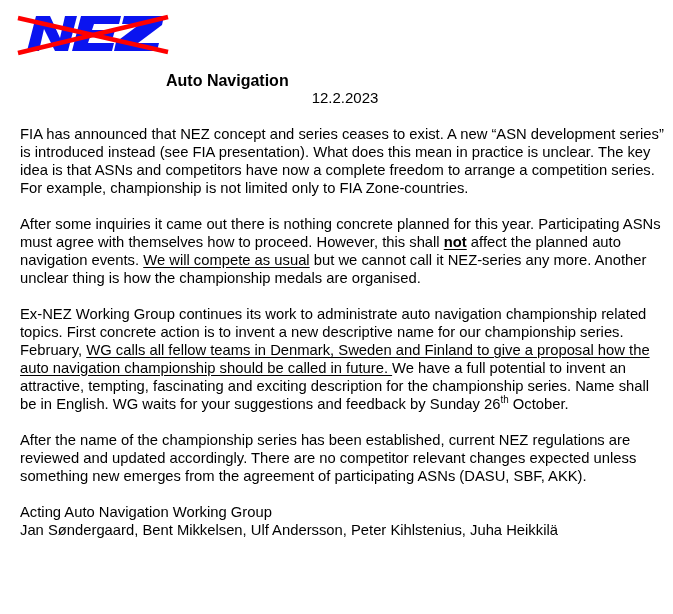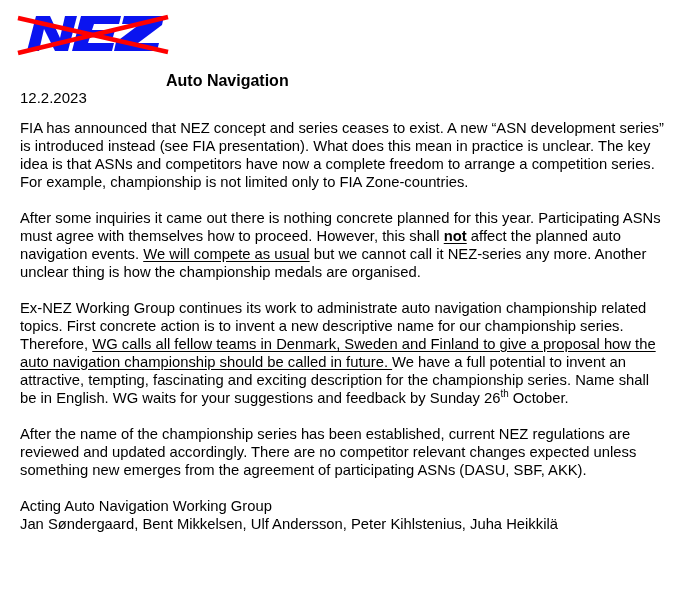--- a/index.html
+++ b/index.html
@@ -10,21 +10,21 @@
     .logo-wrap { position: absolute; left: 0; top: 0; width: 673px; height: 70px; }
     .logo-svg { position: absolute; left: 14px; top: 10px; }
     .site-title {
       position: absolute; left: 166px; top: 31px;
       font-size: 16px; font-weight: bold; line-height: 28px; white-space: nowrap; margin-top: 36px;
     }
     .doc {
       position: absolute; left: 20px; top: 89px; width: 650px;
       font-size: 15px; line-height: 18px;
     }
-    .date { height: 18px; margin-bottom: 12px; }
+    .date { height: 18px; margin-bottom: 18px; text-align: center; }
     .headline { font-size: 16.4px; font-weight: bold; line-height: 20px; margin-bottom: 13px; white-space: nowrap; }
     .para { margin-bottom: 18px; }
     .line { white-space: nowrap; height: 18px; transform-origin: left center; transform: scaleX(0.985); }
     .u { text-decoration: underline; text-underline-offset: 2px; }
     .b { font-weight: bold; text-align: right; }
     sup { font-size: 10px; line-height: 0; vertical-align: super; }
     .sig { margin-bottom: 16px; }
   </style>
 </head>
 <body>
@@ -60,21 +60,21 @@
   <div class="para">
     <div class="line">After some inquiries it came out there is nothing concrete planned for this year. Participating ASNs</div>
     <div class="line"><span>must agree with themselves how to proceed. However, this shall </span><span class="b u">not</span><span> affect the planned auto</span></div>
     <div class="line"><span>navigation events. </span><span class="u">We will compete as usual</span><span> but we cannot call it NEZ-series any more. Another</span></div>
     <div class="line">unclear thing is how the championship medals are organised.</div>
   </div>
 
   <div class="para">
     <div class="line">Ex-NEZ Working Group continues its work to administrate auto navigation championship related</div>
     <div class="line">topics. First concrete action is to invent a new descriptive name for our championship series.</div>
-    <div class="line"><span>Therefore, </span><span class="u">WG calls all fellow teams in Denmark, Sweden and Finland to give a proposal how the </span></div>
+    <div class="line"><span>February, </span><span class="u">WG calls all fellow teams in Denmark, Sweden and Finland to give a proposal how the </span></div>
     <div class="line"><span class="u">auto navigation championship should be called in future. </span><span>We have a full potential to invent an</span></div>
     <div class="line">attractive, tempting, fascinating and exciting description for the championship series. Name shall</div>
     <div class="line"><span>be in English. WG waits for your suggestions and feedback by Sunday 26</span><sup>th</sup><span> October.</span></div>
   </div>
 
   <div class="para">
     <div class="line">After the name of the championship series has been established, current NEZ regulations are</div>
     <div class="line">reviewed and updated accordingly. There are no competitor relevant changes expected unless</div>
     <div class="line">something new emerges from the agreement of participating ASNs (DASU, SBF, AKK).</div>
   </div>

